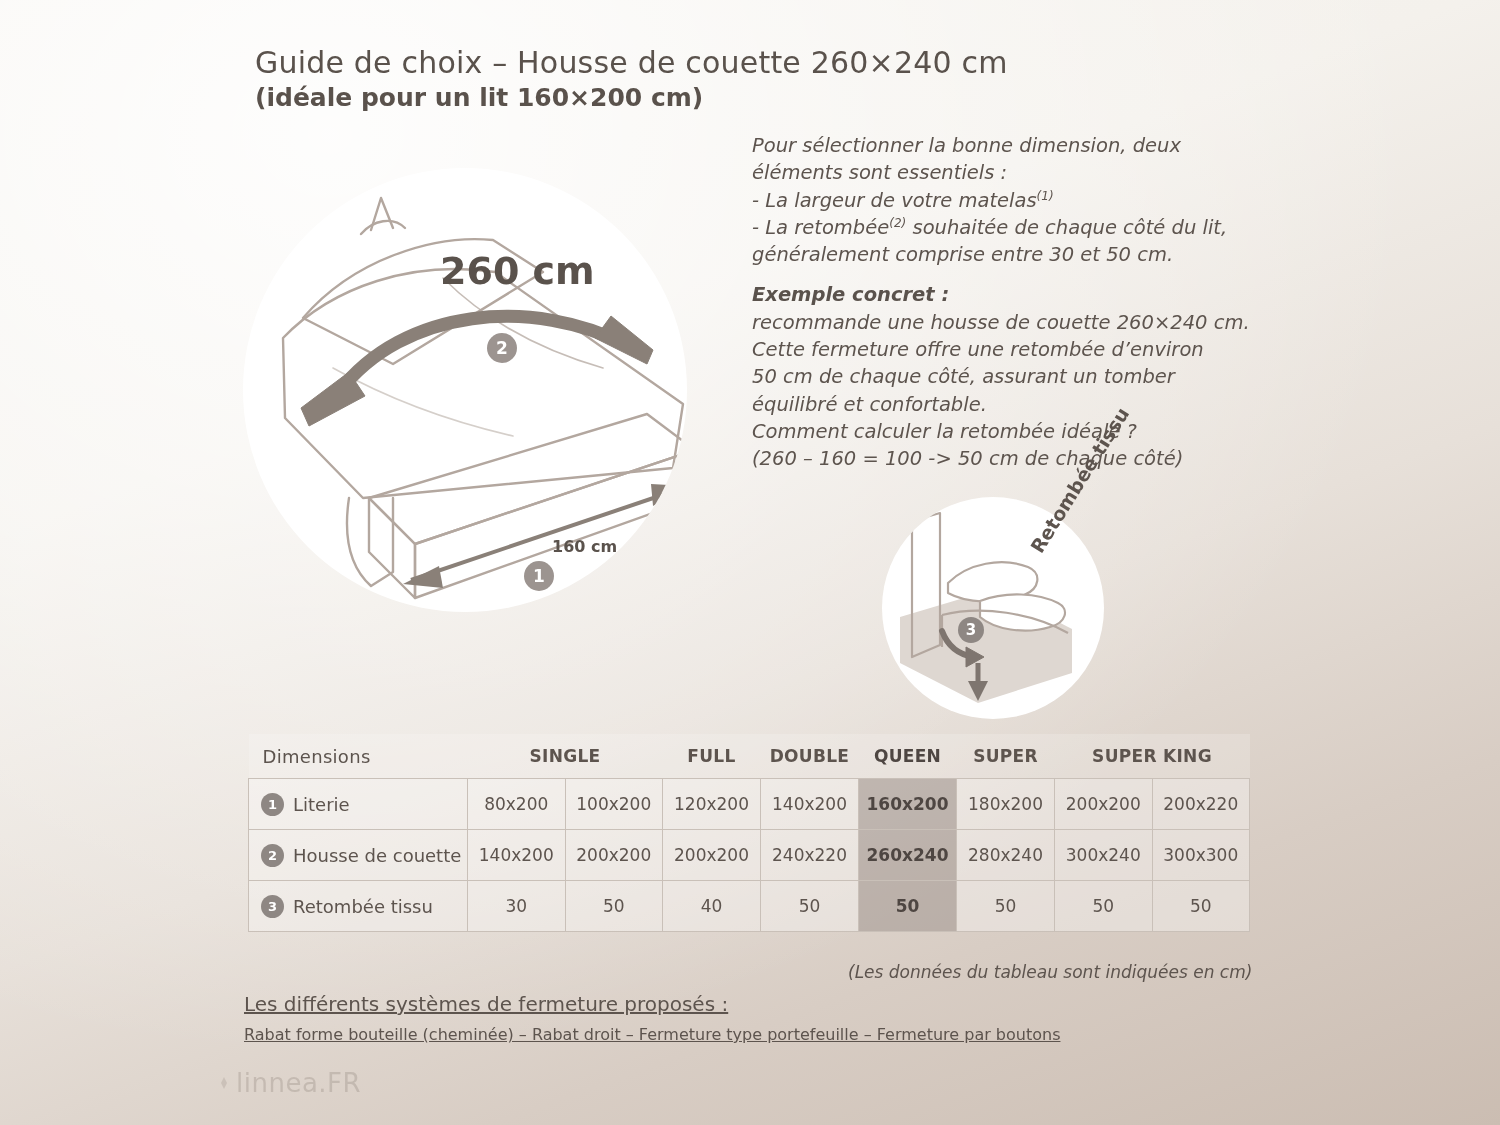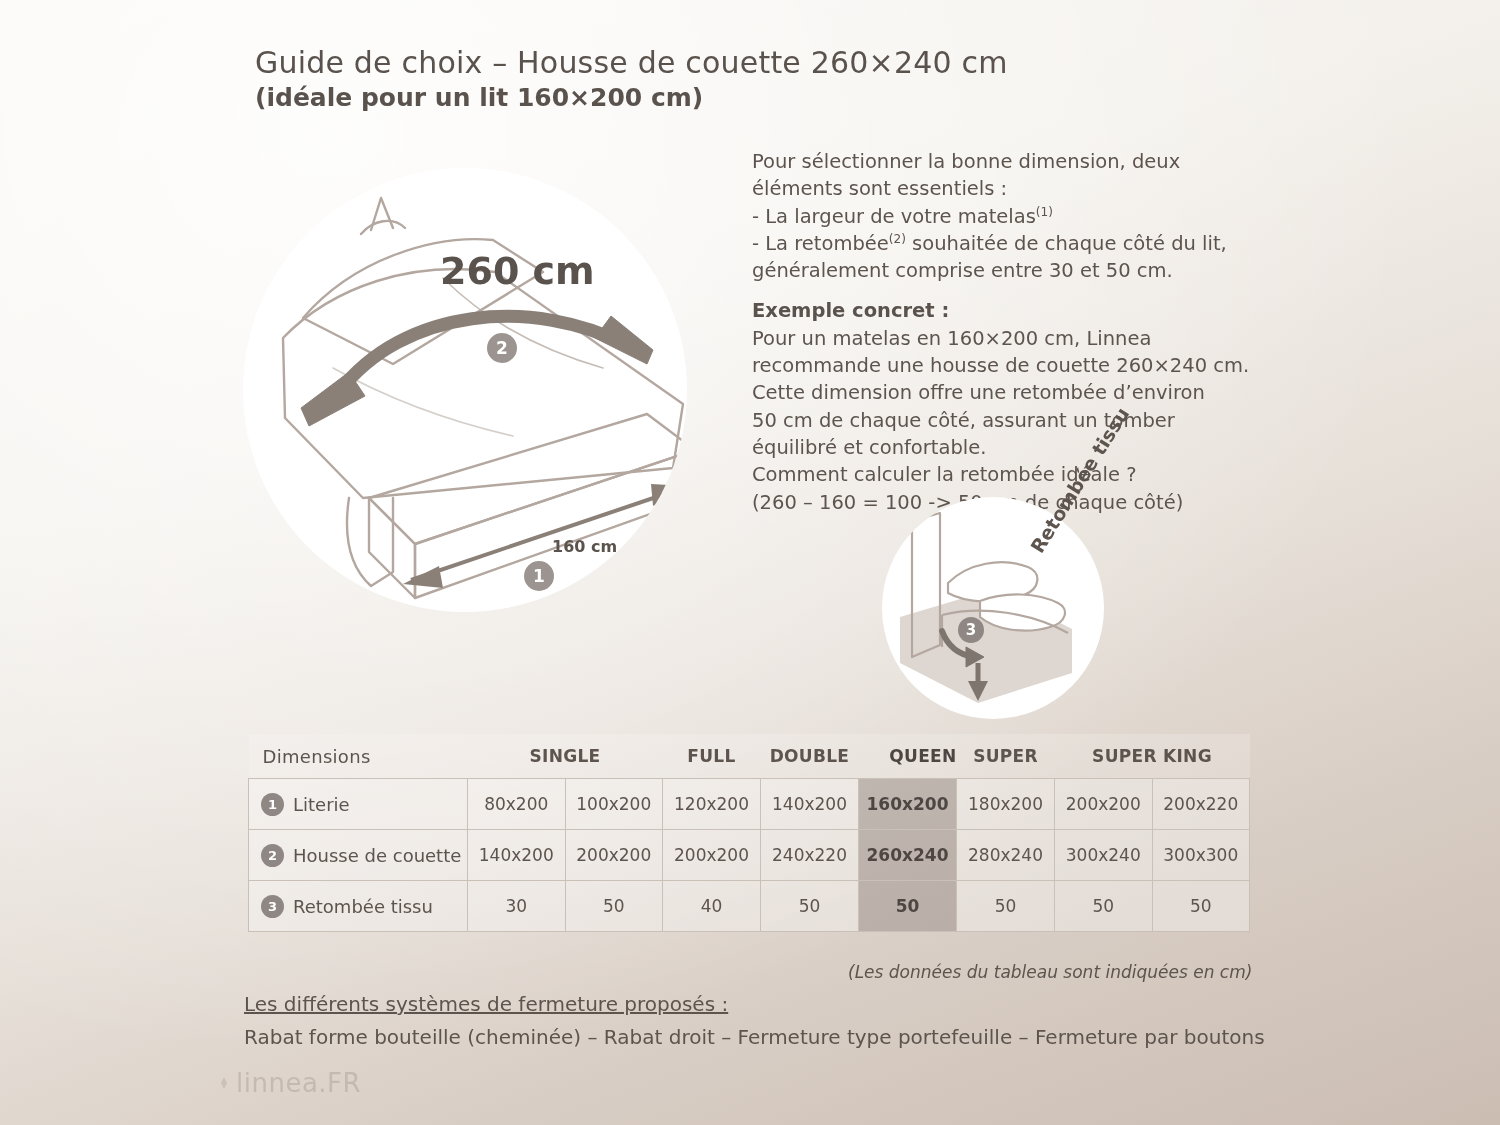--- a/index.html
+++ b/index.html
@@ -51,25 +51,26 @@
     font-size: 25px;
     font-weight: bold;
     color: #5a524c;
     line-height: 1.25;
   }
 
   
   .text-col {
     position: absolute;
     left: 752px;
-    top: 148px;
+    top: 132px;
     width: 520px;
     color: #5d544e;
     font-size: 19.5px;
     line-height: 1.40;
+    font-style: italic;
   }
   .text-col p { margin: 0; }
   .text-col .para-gap { height: 13px; }
   .lead-strong {
     font-weight: bold;
     color: #5a524c;
   }
   sup {
     font-size: 0.62em;
     vertical-align: super;
@@ -236,21 +237,22 @@
     top: 992px;
     width: 1060px;
     color: #5d544e;
   }
   .bottom-title {
     font-size: 20px;
     text-decoration: underline;
     margin-bottom: 9px;
   }
   .bottom-line {
-    font-size: 20px;
+    font-size: 16px;
+    text-decoration: underline;
   }
 
   
   .logo {
     position: absolute;
     left: 216px;
     top: 1068px;
     display: flex;
     align-items: center;
     gap: 4px;
@@ -285,23 +287,22 @@
         <span>- La largeur de votre matelas</span><sup>(1)</sup>
       </p>
       <p>
         <span>- La retombée</span><sup>(2)</sup><span> souhaitée de chaque côté du lit,</span>
       </p>
       <p>généralement comprise entre 30 et 50 cm.</p>
 
       <div class="para-gap"></div>
 
       <p class="lead-strong">Exemple concret :</p>
-      <p>Pour un matelas en 160×200 cm, Linnea</p>
       <p>recommande une housse de couette 260×240 cm.</p>
-      <p>Cette dimension offre une retombée d’environ</p>
+      <p>Cette fermeture offre une retombée d’environ</p>
       <p>50 cm de chaque côté, assurant un tomber</p>
       <p>équilibré et confortable.</p>
       <p>Comment calculer la retombée idéale ?</p>
       <p>(260 – 160 = 100  -&gt; 50 cm de chaque côté)</p>
     </div>
 
     <div class="circle-big">
       <svg width="444" height="444" viewBox="0 0 444 444">
         <g fill="none" stroke="#b3a79f" stroke-width="2.4" stroke-linejoin="round" stroke-linecap="round">
 
@@ -370,21 +371,21 @@
     <div class="retombee-rot">Retombée tissu</div>
 
     <div class="table-wrap">
       <table class="dims">
         <tbody>
             <tr class="head">
           <td class="first" style="width:205px;">Dimensions</td>
           <td colspan="2" style="width:200px;">SINGLE</td>
           <td style="width:98px;">FULL</td>
           <td style="width:98px;">DOUBLE</td>
-          <td class="col-queen" style="width:98px;text-align:right;">QUEEN</td>
+          <td class="col-queen" style="width:98px;">QUEEN</td>
           <td style="width:98px;">SUPER</td>
           <td colspan="2" style="width:200px;">SUPER KING</td>
         </tr>
 
         <tr>
           <td class="rowlabel">
             <span class="rl-inner">
               <span class="num-badge">1</span>
               <span>Literie</span>
             </span>

